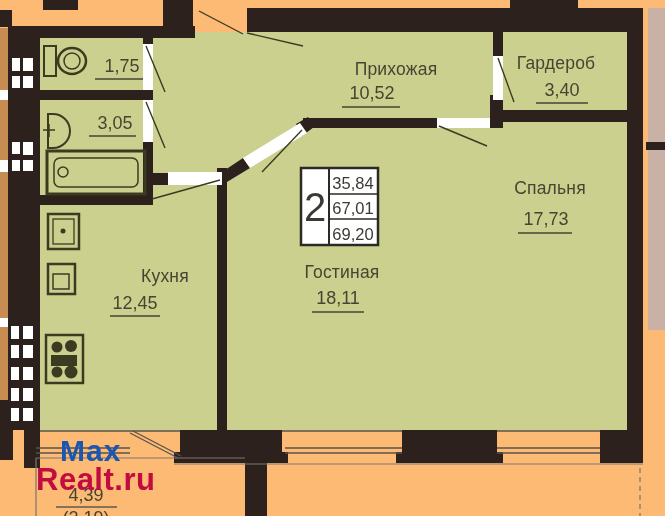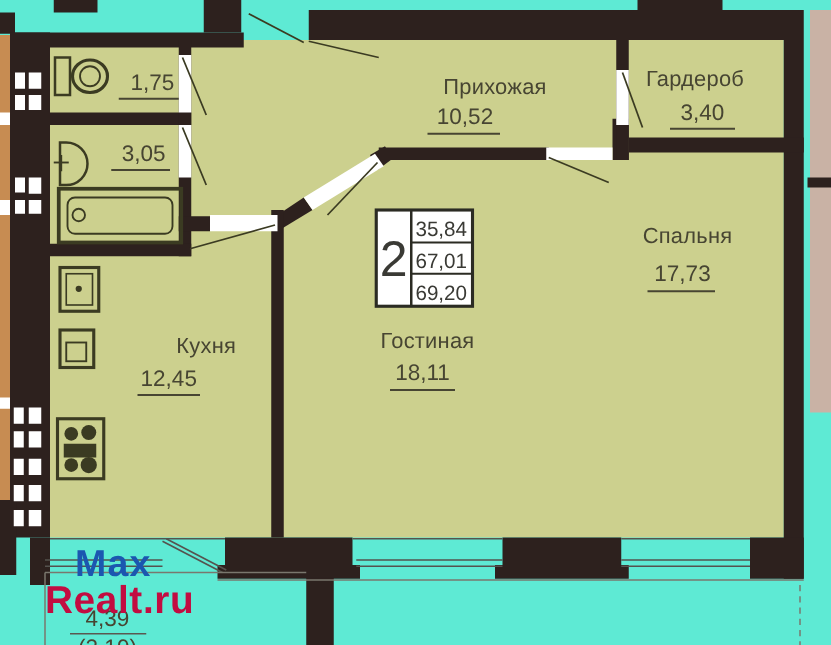--- a/index.html
+++ b/index.html
@@ -1,16 +1,16 @@
 <!DOCTYPE html>
 <html><head>
 <meta charset="utf-8">
 <style>
   html,body{margin:0;padding:0;background:#ffffff;}
-  .plan-wrap{position:relative;width:665px;height:516px;overflow:hidden;background:#5eead4;
+  .plan-wrap{position:relative;width:665px;height:516px;overflow:hidden;background:#fdba74;
              font-family:"Liberation Sans", sans-serif;}
   svg{display:block;}
   text{font-family:"Liberation Sans", sans-serif;}
   .room-label{fill:#474532;font-size:17.5px;letter-spacing:0.2px;}
   .room-area{fill:#474532;font-size:18px;}
   .stamp-num{fill:#3a3a35;font-size:16.5px;}
   .stamp-big{fill:#3a3a35;font-size:40px;}
   .wm-blue{fill:#1b57b0;font-size:30px;font-weight:bold;letter-spacing:1px;}
   .wm-red{fill:#c20c41;font-size:31px;font-weight:bold;letter-spacing:0.5px;}
 </style>

